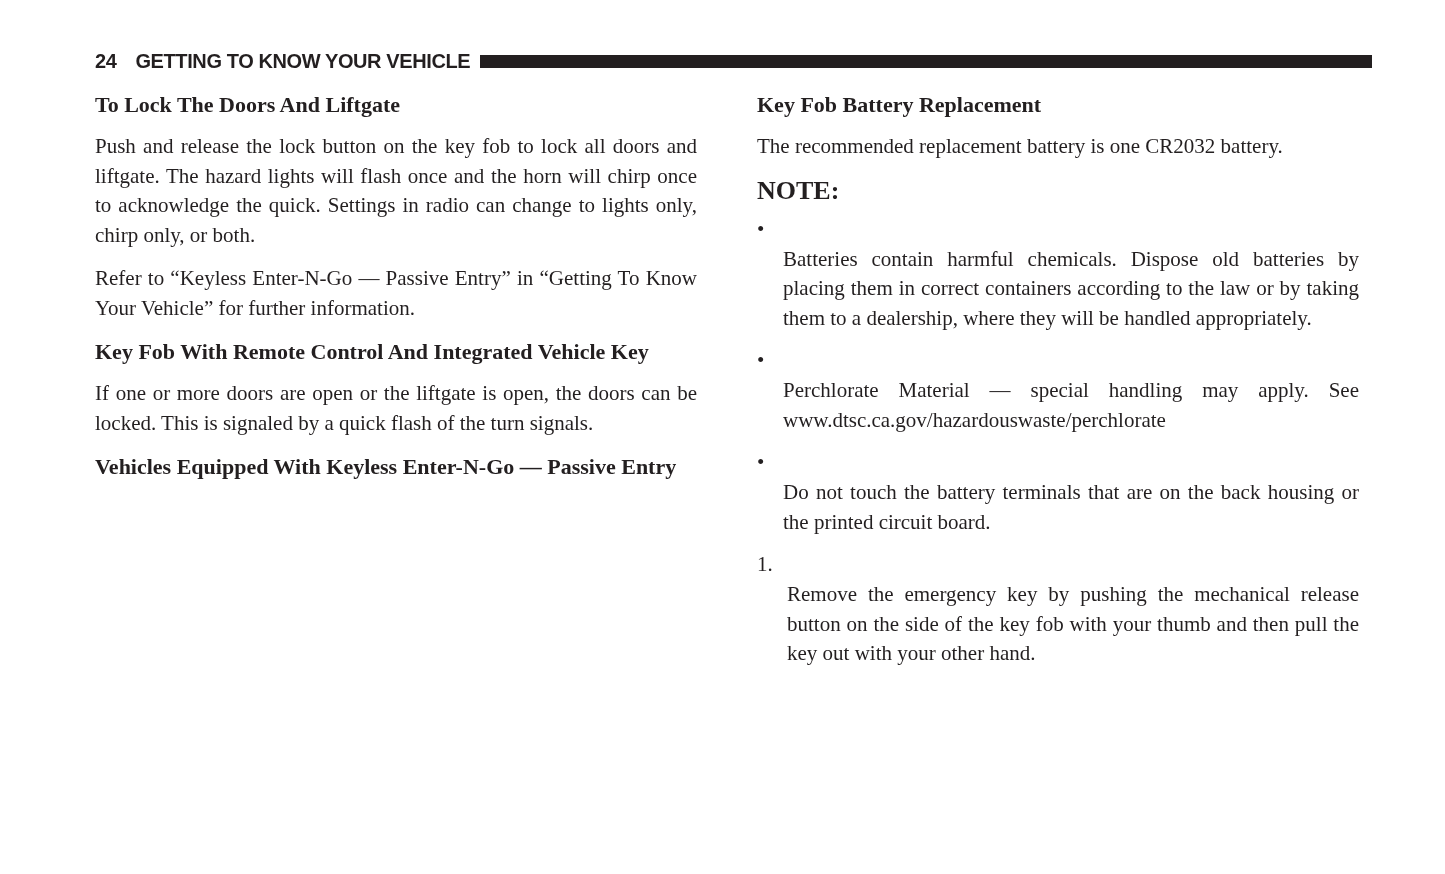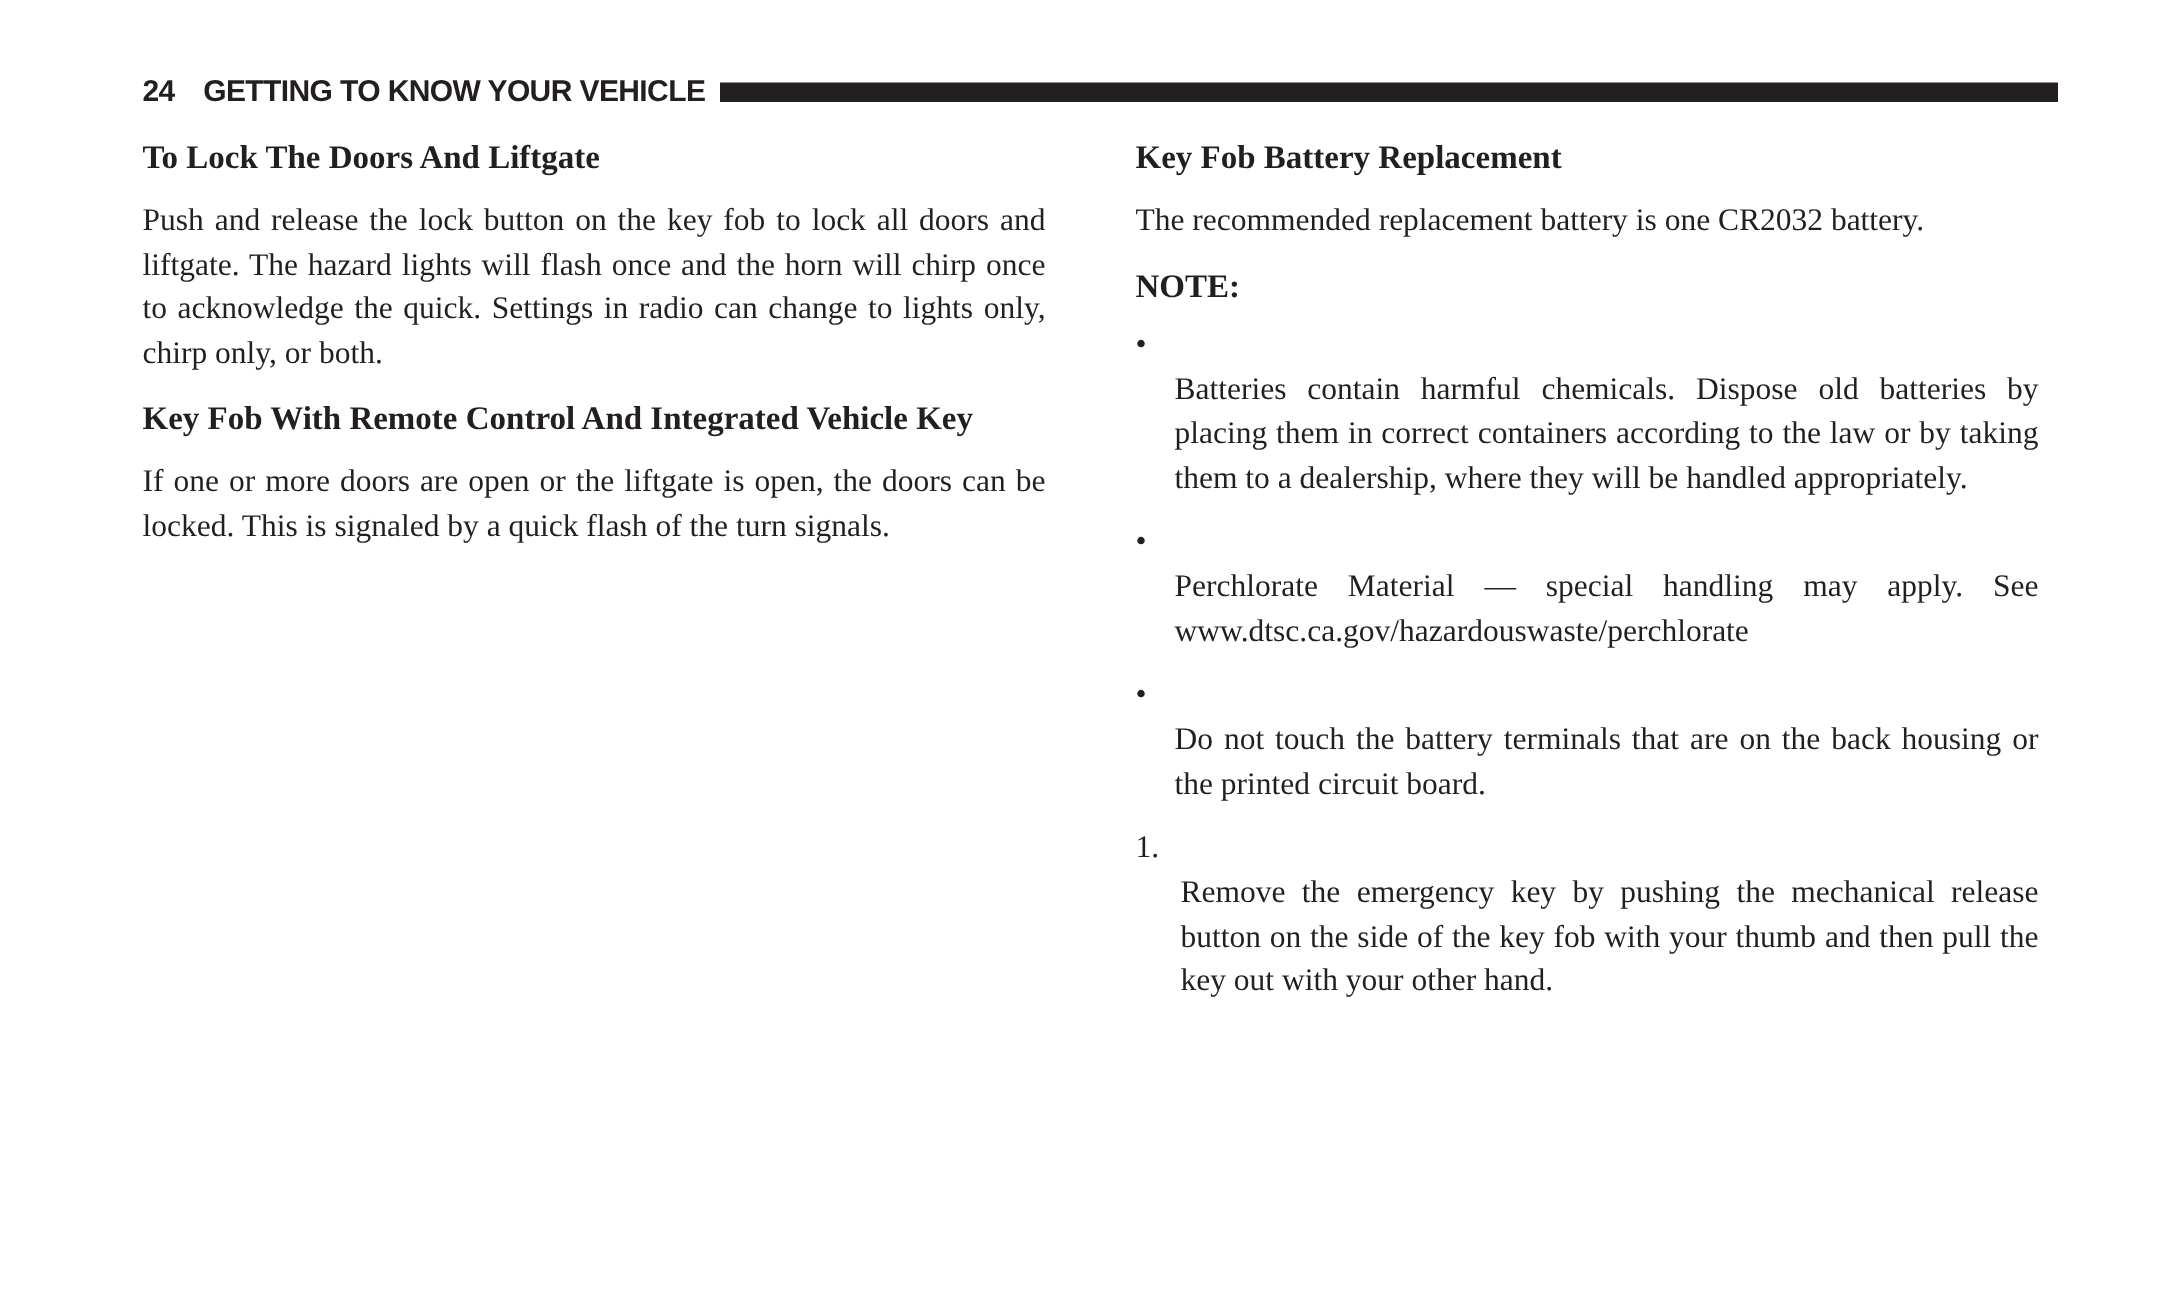--- a/index.html
+++ b/index.html
@@ -54,21 +54,21 @@
     text-align: left;
   }
   .section-heading.first { margin-top: 0; }
   .body-para {
     font-size: 21px;
     line-height: 29.5px;
     text-align: justify;
     margin: 0 0 14px 0;
   }
   .note-label {
-    font-size: 22px;
+    font-size: 26px;
     font-weight: bold;
     line-height: 29px;
     margin: 14px 0 10px 0;
   }
   .bullet-list { margin: 0; }
   .bullet-item, .step-item {
     display: flex;
     font-size: 21px;
     line-height: 29.5px;
     margin: 0 0 13px 0;
@@ -96,22 +96,24 @@
     <span class="page-number">24</span>
     <span class="running-title">GETTING TO KNOW YOUR VEHICLE</span>
     <span class="header-bar"></span>
   </div>
 
   <div class="columns">
 
     <div class="col">
       <h2 class="section-heading first">To Lock The Doors And Liftgate</h2>
       <p class="body-para">Push and release the lock button on the key fob to lock all doors and liftgate. The hazard lights will flash once and the horn will chirp once to acknowledge the quick. Settings in radio can change to lights only, chirp only, or both.</p>
+      <p class="body-para">Refer to “Keyless Enter-N-Go — Passive Entry” in “Getting To Know Your Vehicle” for further information.</p>
       <h2 class="section-heading">Key Fob With Remote Control And Integrated Vehicle Key</h2>
       <p class="body-para">If one or more doors are open or the liftgate is open, the doors can be locked. This is signaled by a quick flash of the turn signals.</p>
+      <h2 class="section-heading">Vehicles Equipped With Keyless Enter-N-Go — Passive Entry</h2>
     </div>
 
     <div class="col">
       <h2 class="section-heading first">Key Fob Battery Replacement</h2>
       <p class="body-para">The recommended replacement battery is one CR2032 battery.</p>
       <div class="note-label">NOTE:</div>
 
       <div class="bullet-list">
         <div class="bullet-item">
           <span class="bullet-marker">•</span>

